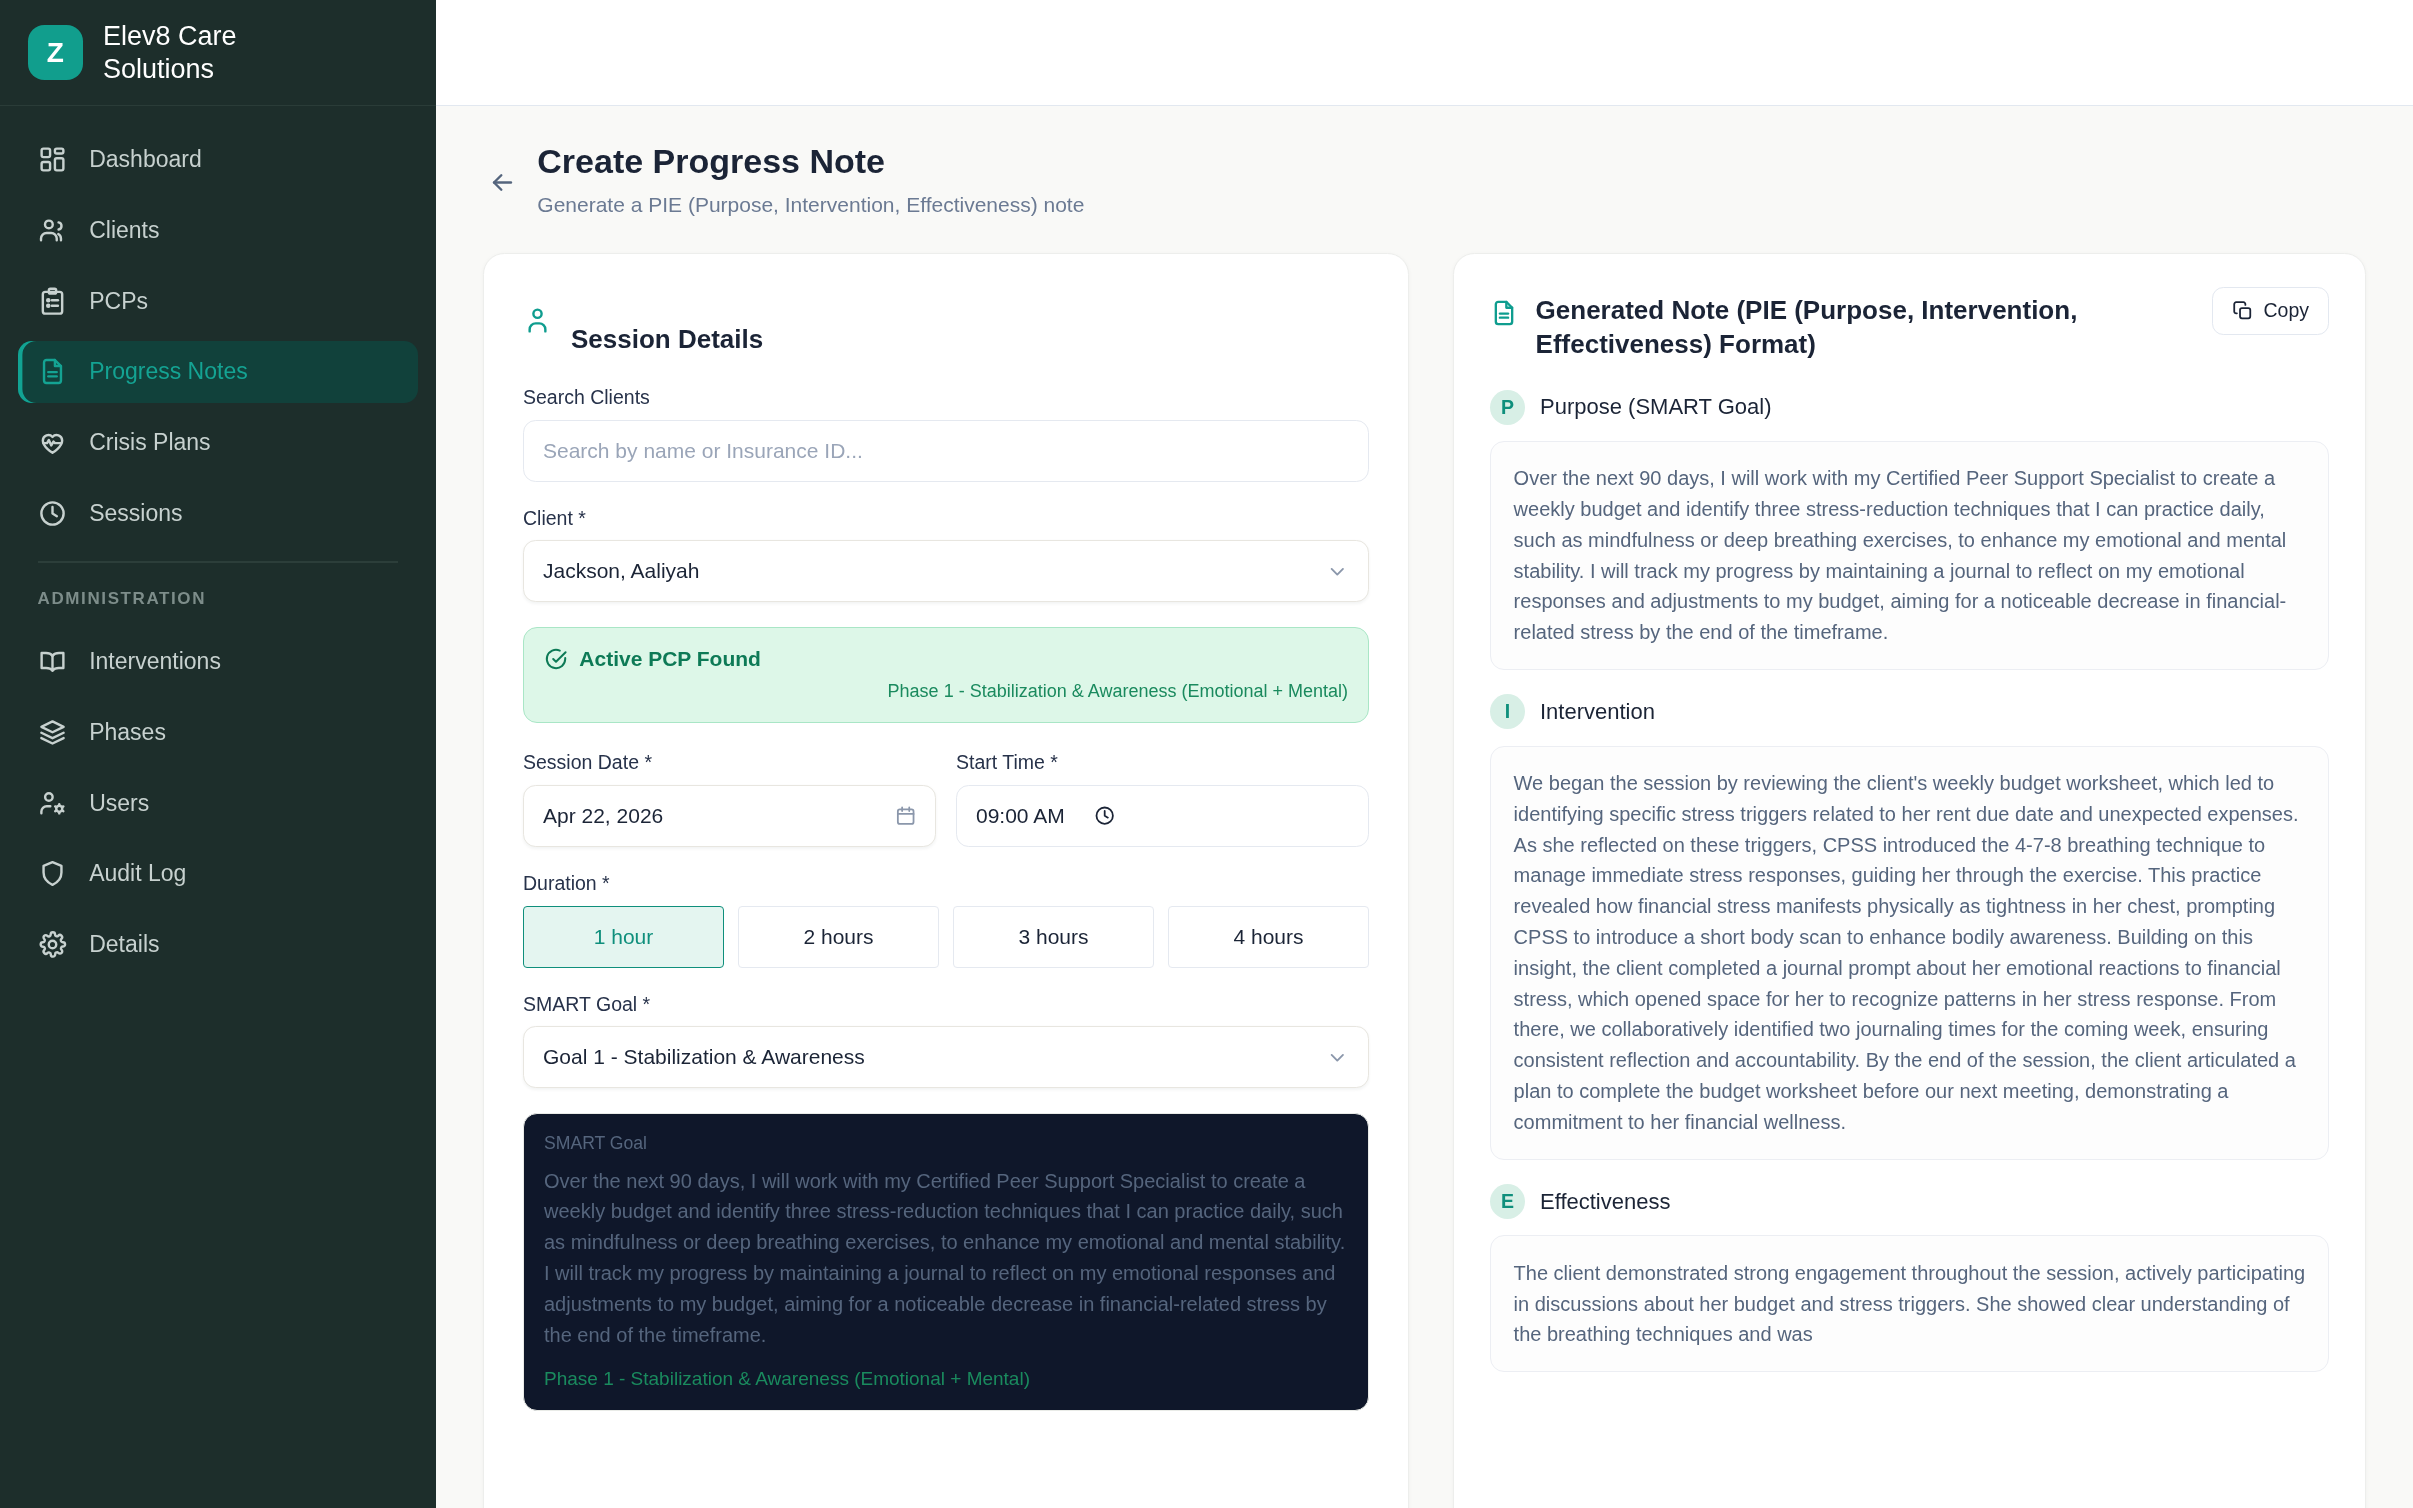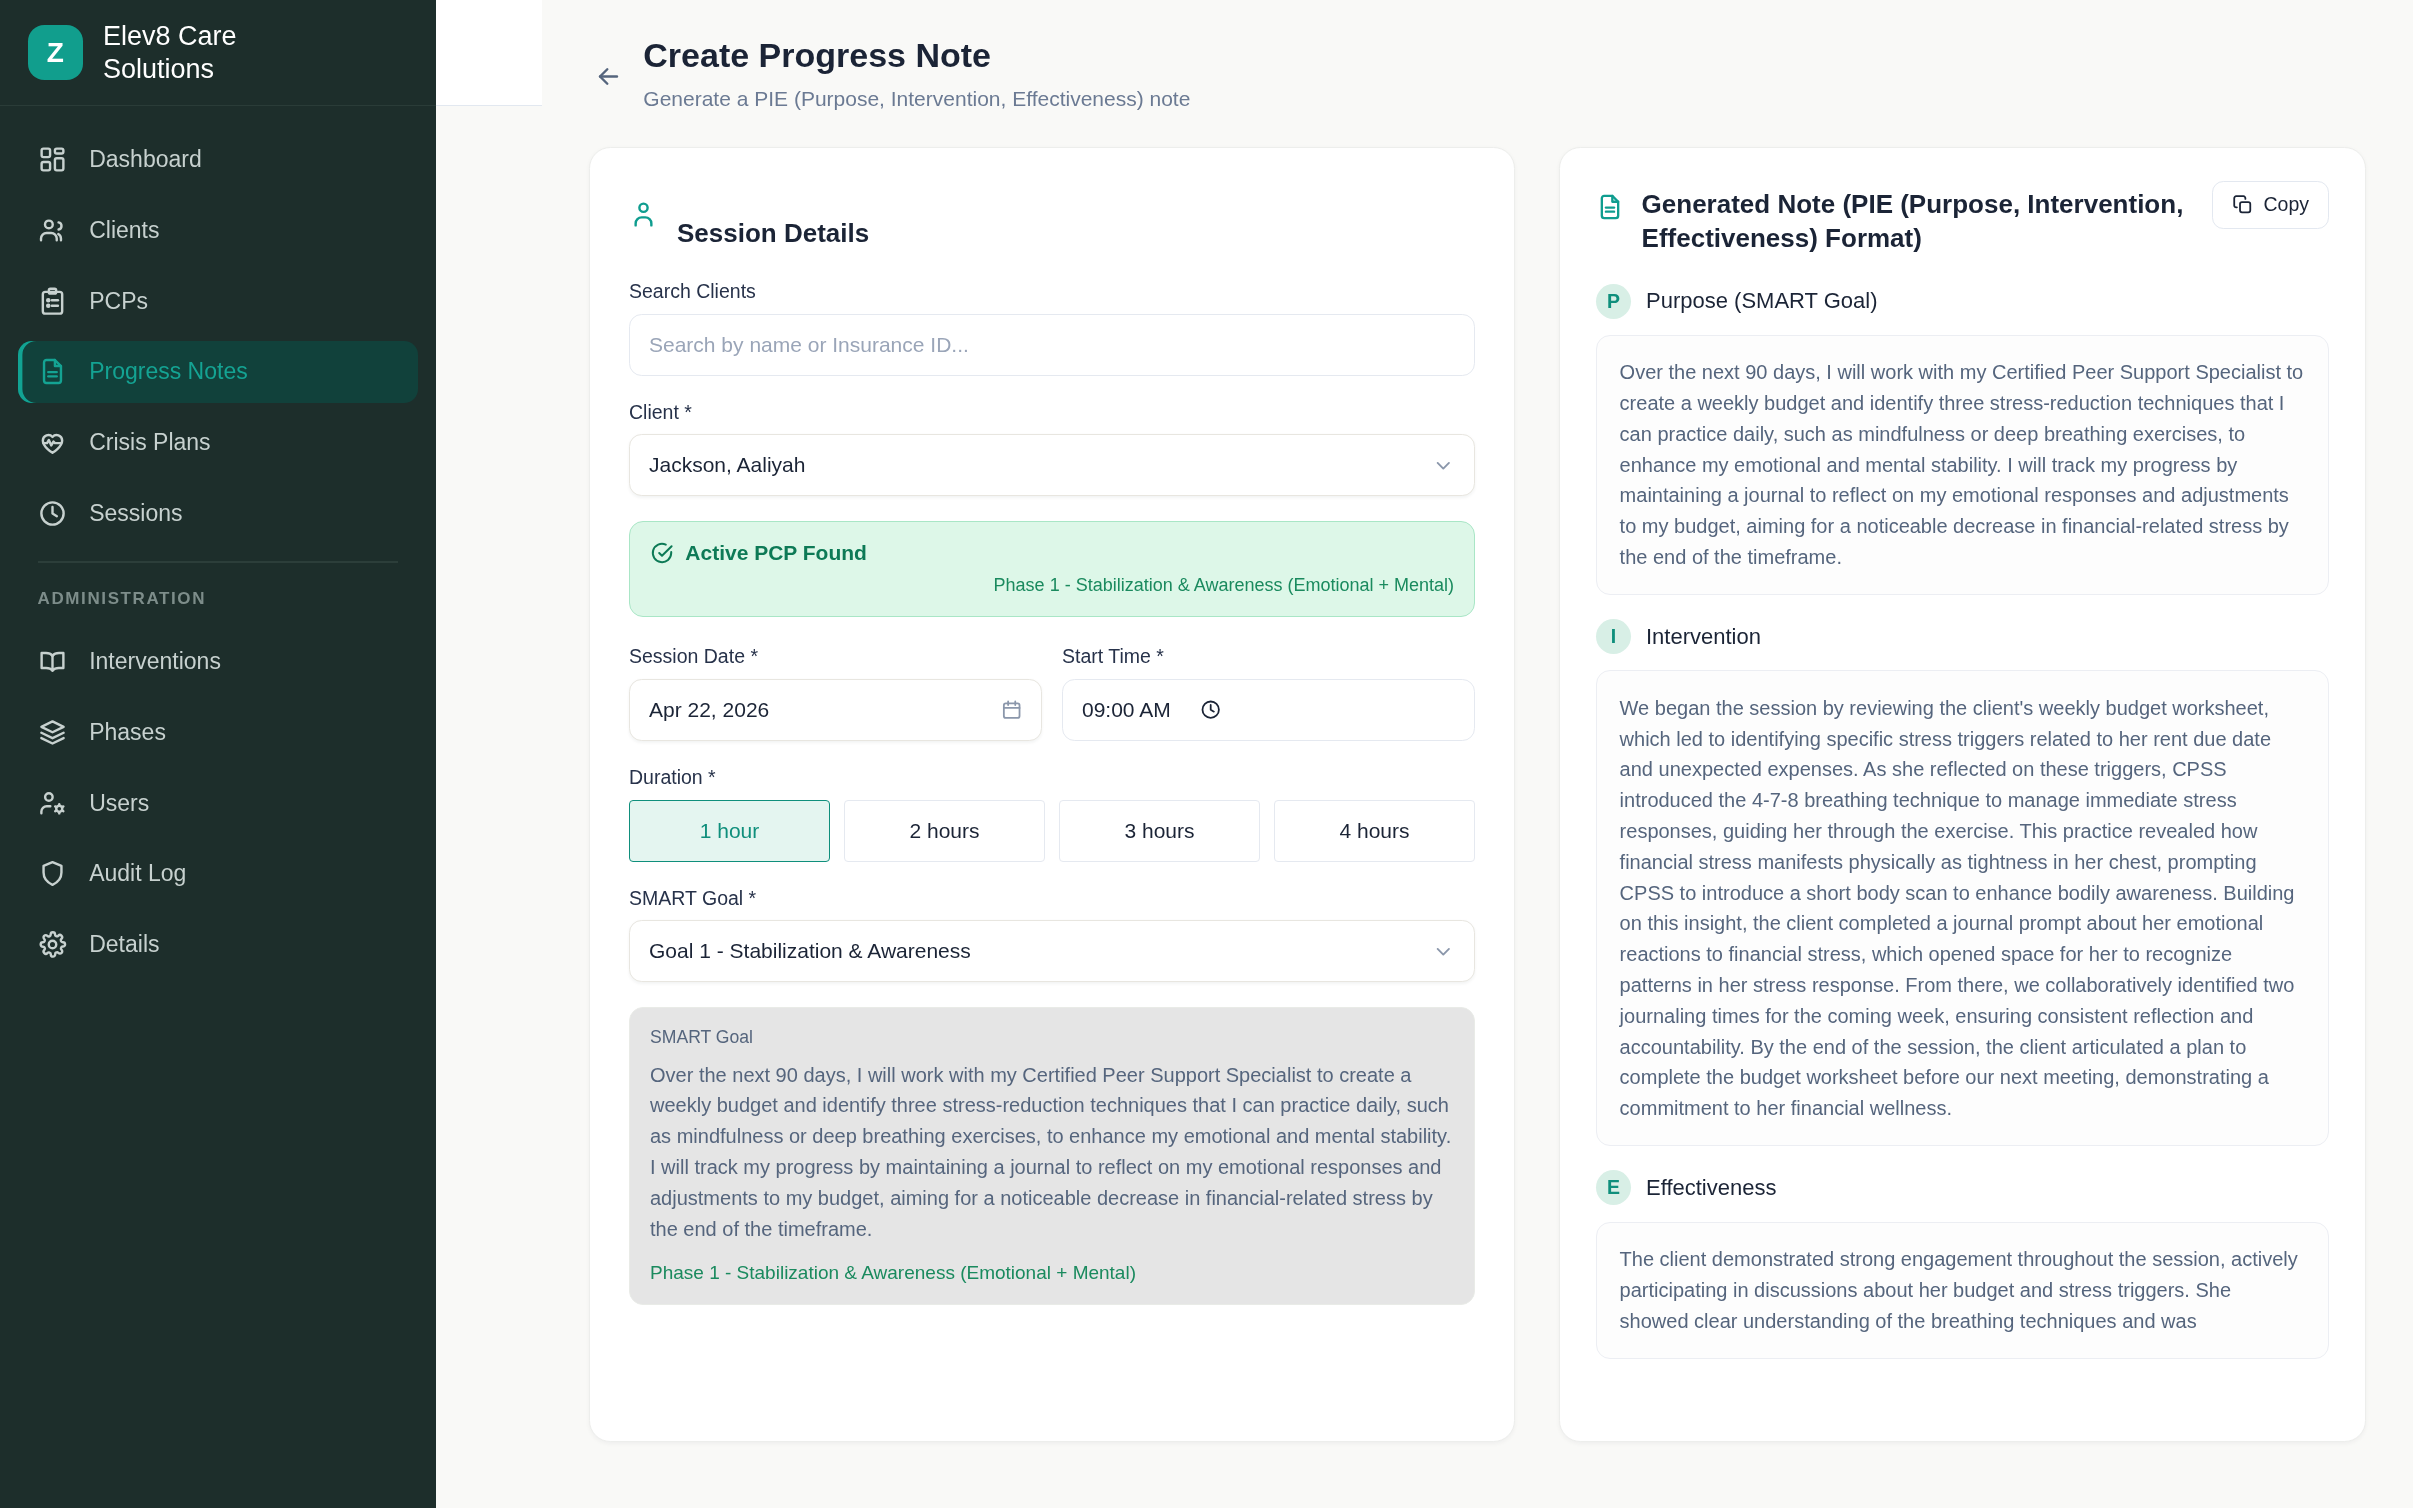--- a/index.html
+++ b/index.html
@@ -63,21 +63,21 @@
     font-weight: 600;
     padding: 0 20px;
     margin: 26.4px 0 21.4px 0;
   }
   .nav-divider {
     height: 1.9px; background: #2c3e3a;
     margin: 16.3px 20px 0 20px;
   }
 
   
-  .main { flex: 1; display: flex; flex-direction: row; min-width: 0; }
+  .main { flex: 1; display: flex; flex-direction: column; min-width: 0; }
   .topbar {
     height: 106px; flex: 0 0 106px;
     background: #ffffff;
     border-bottom: 1.9px solid #e2e8f0;
   }
   .content {
     flex: 1;
     background: #f9f9f7;
     padding: 35px 47px 0 47px;
     overflow: hidden;
@@ -181,21 +181,21 @@
   }
   .dur-btn.sel {
     border: 1.9px solid #0f8f7c;
     background: #e4f5f0;
     color: #0f8f7c;
   }
 
   .goal-box {
     border: 1.3px solid #e9ebe7;
     border-radius: 14px;
-    background: #e5e5e5;
+    background: #0f172a;
     padding: 19px 20px 20px 20px;
   }
   .goal-box-label { font-size: 17.6px; color: #55657d; margin-bottom: 11.3px; }
   .goal-box-text { font-size: 20px; line-height: 1.54; color: #55657d; margin-bottom: 17.6px; }
   .goal-box-phase { font-size: 19px; color: #1a8a5e; }
 
   
   .gen-head { display: flex; align-items: flex-start; justify-content: space-between; gap: 19px; margin-bottom: 28px; }
   .gen-head-left { display: flex; align-items: flex-start; gap: 17.6px; margin-top: 6px; }
   .gen-head-left .ico { width: 28px; height: 28px; flex: 0 0 28px; color: #0f9d8f; margin-top: 6.3px; }

